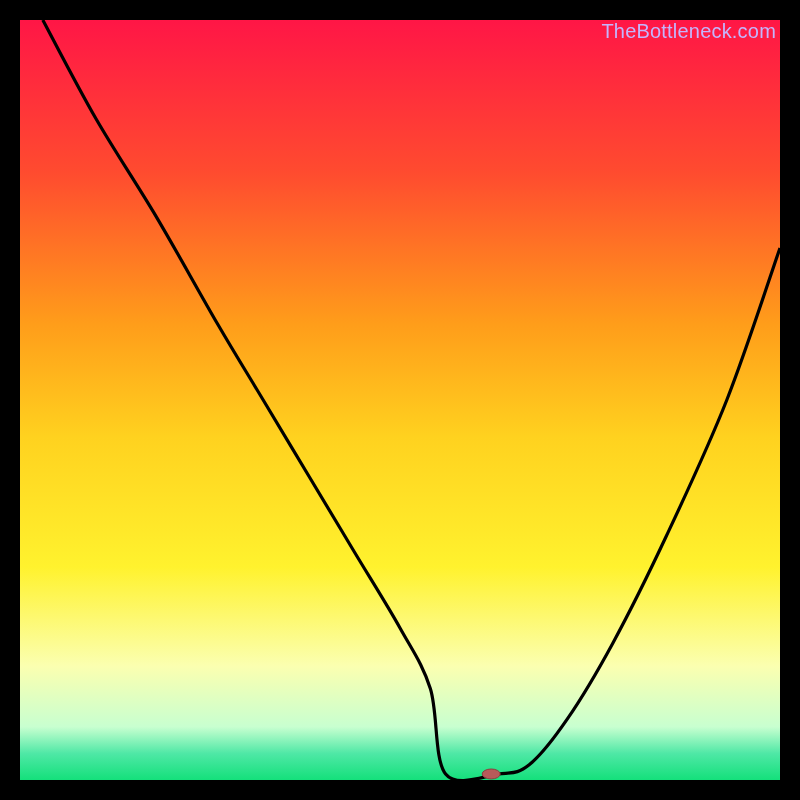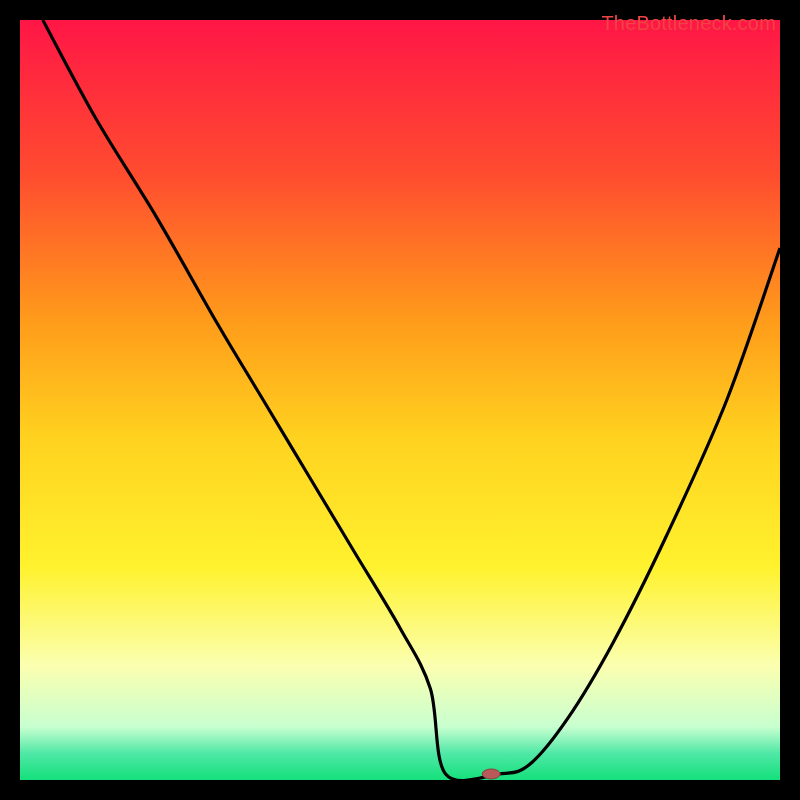--- a/index.html
+++ b/index.html
@@ -28,23 +28,23 @@
   }
   .gradient-bg {
     position: absolute;
     left: 0;
     top: 0;
     width: 760px;
     height: 760px;
   }
   .watermark {
     position: absolute;
-    top: 12px;
+    top: 20px;
     right: 24px;
-    color: #ef4444;
+    color: #c4b5fd;
     font-size: 20px;
     font-weight: 500;
     letter-spacing: 0.2px;
     text-align: right;
     z-index: 10;
   }
   svg {
     display: block;
   }
 </style>

